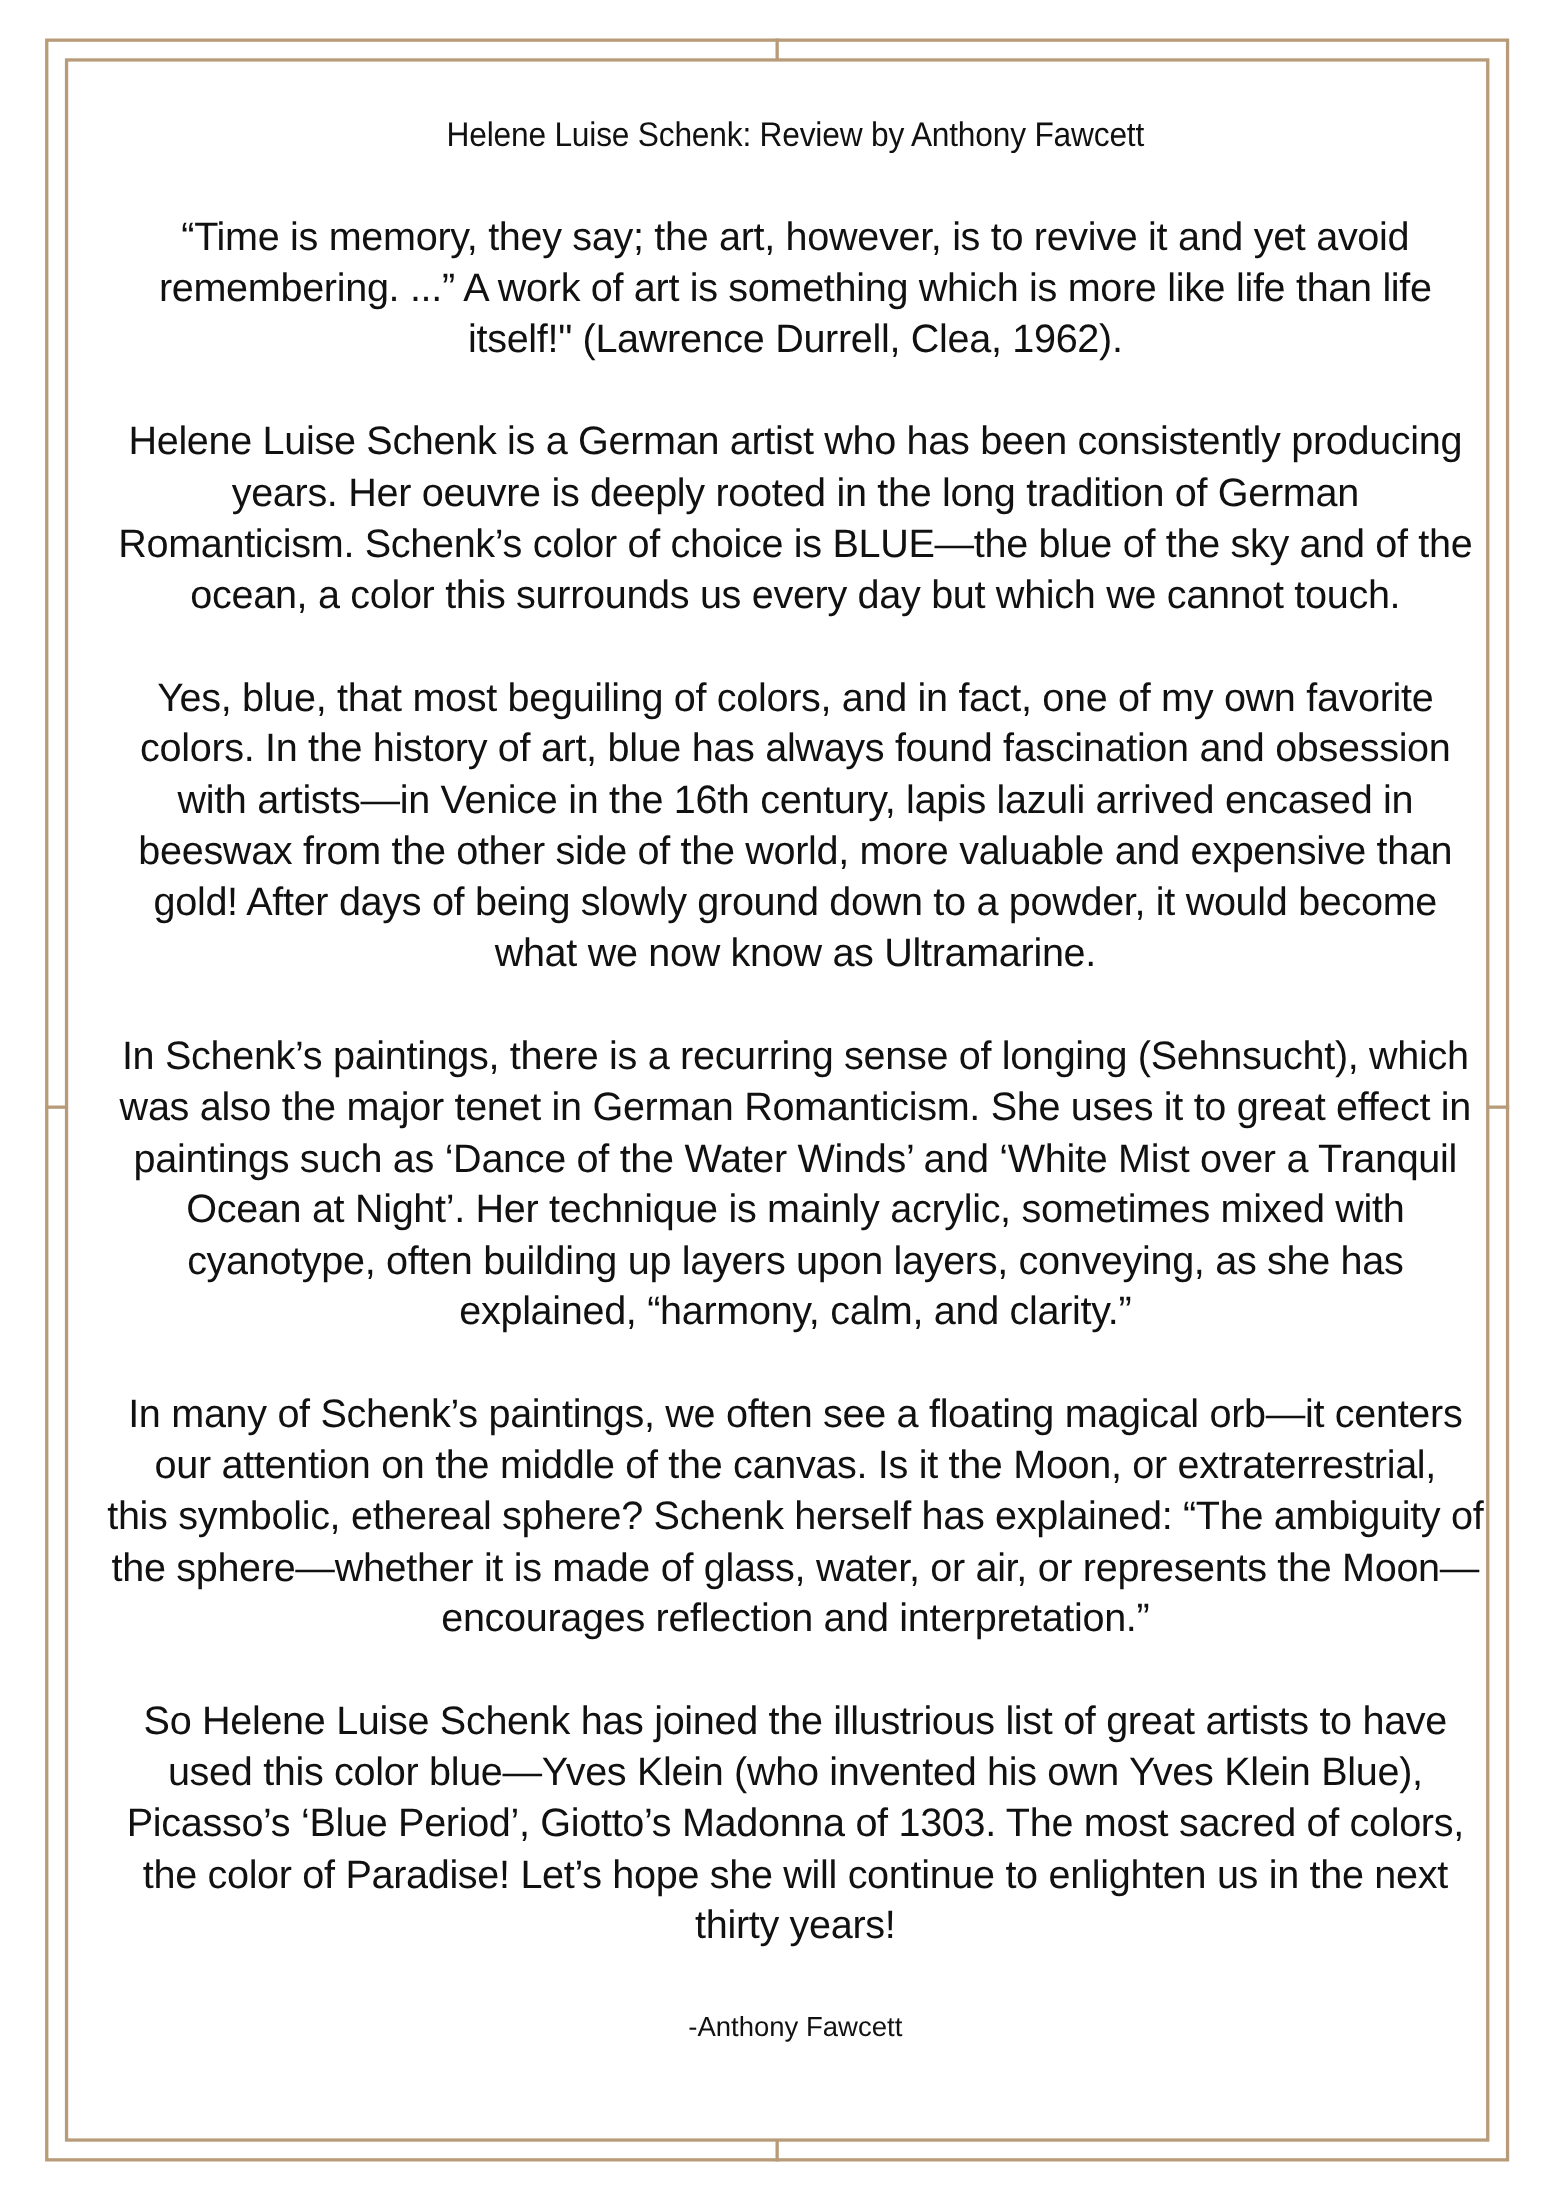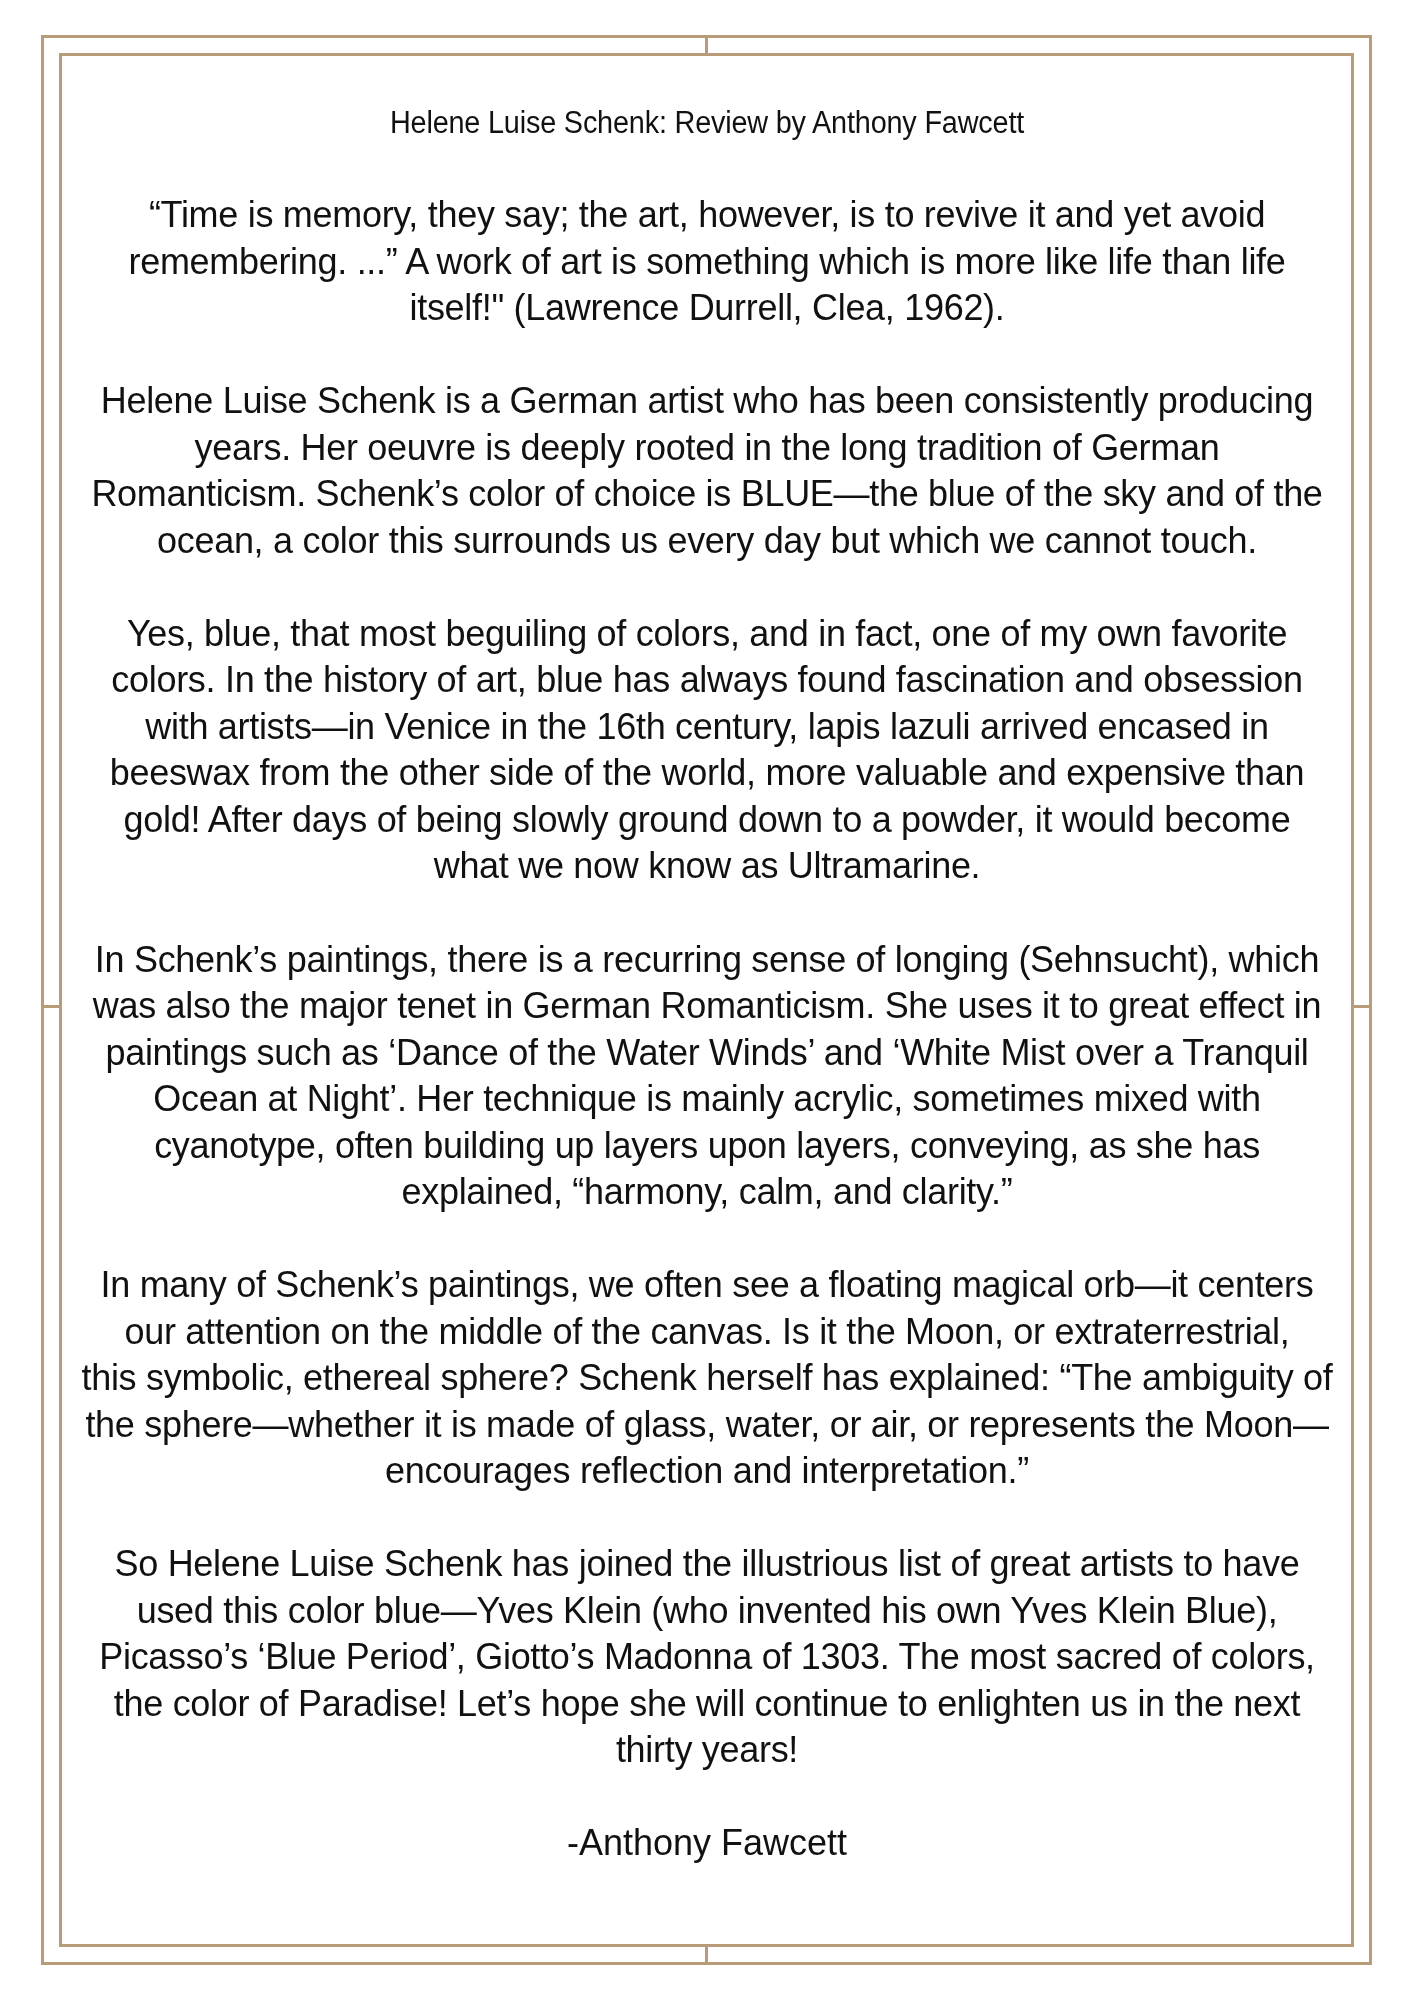--- a/index.html
+++ b/index.html
@@ -37,41 +37,41 @@
       position: absolute;
       background: #b89b79;
     }
     .connector.top { left: 705px; top: 35px; width: 3px; height: 20px; }
     .connector.bottom { left: 705px; top: 1945px; width: 3px; height: 20px; }
     .connector.left { left: 41px; top: 1005px; width: 20px; height: 3px; }
     .connector.right { left: 1352px; top: 1005px; width: 20px; height: 3px; }
 
     .content {
       position: absolute;
-      left: 70px;
+      left: 86px;
       top: 100px;
       width: 1274px;
       text-align: center;
     }
     .doc-title {
       font-size: 31px;
       line-height: 46px;
       margin: 0 0 46px 0;
       letter-spacing: -0.2px;
       transform: scaleX(0.93);
     }
     .para {
       font-size: 36px;
       line-height: 46.5px;
       margin: 0 0 46.5px 0;
       letter-spacing: -0.3px;
     }
     .para span { display: block; white-space: nowrap; }
     .signature {
-      font-size: 36px;
+      font-size: 25px;
       line-height: 46px;
       margin: 0;
     }
   </style>
 </head>
 <body>
 
 <div class="frame-outer"></div>
 <div class="frame-inner"></div>
 <div class="connector top"></div>

